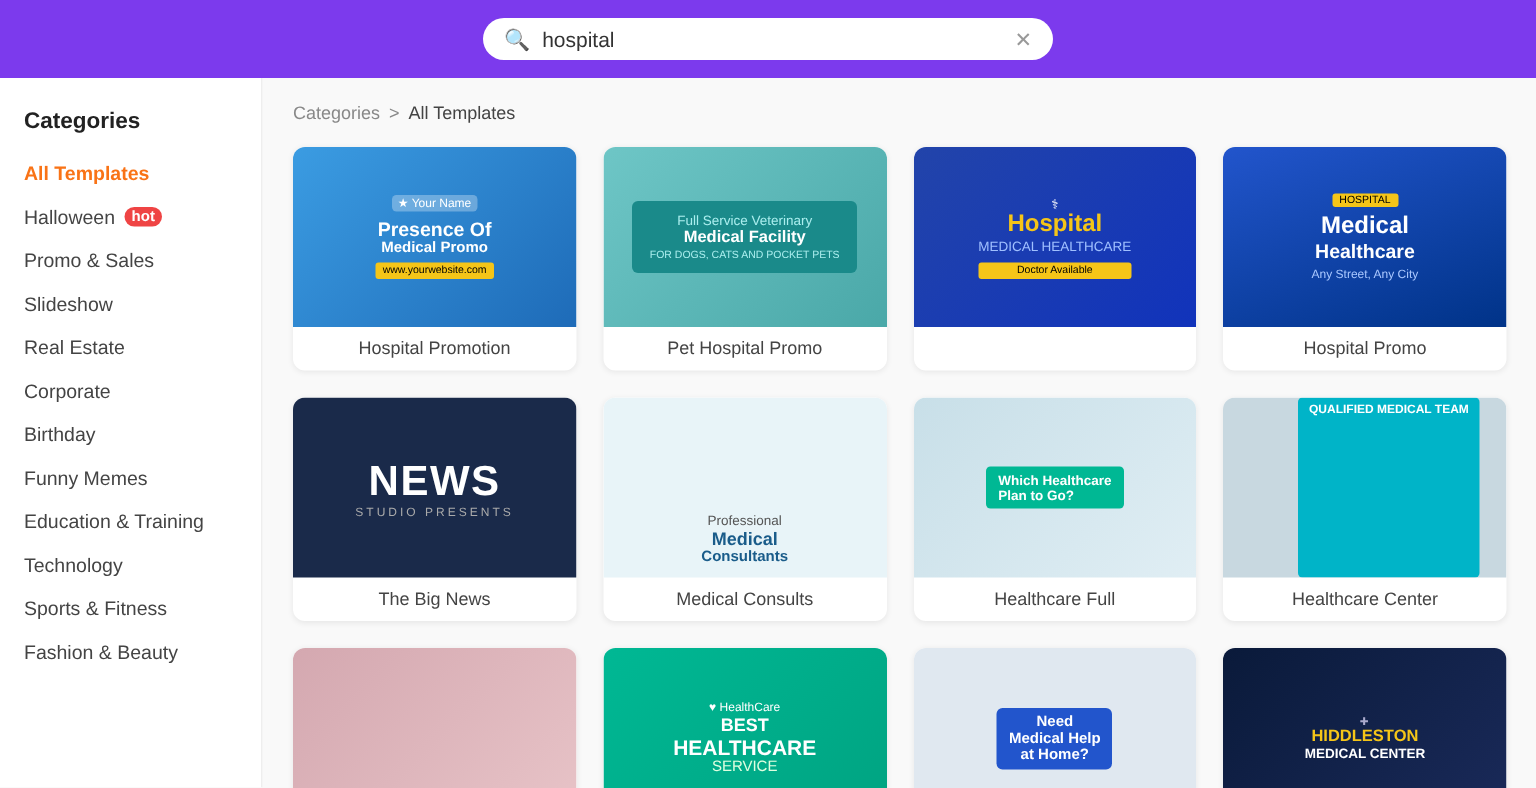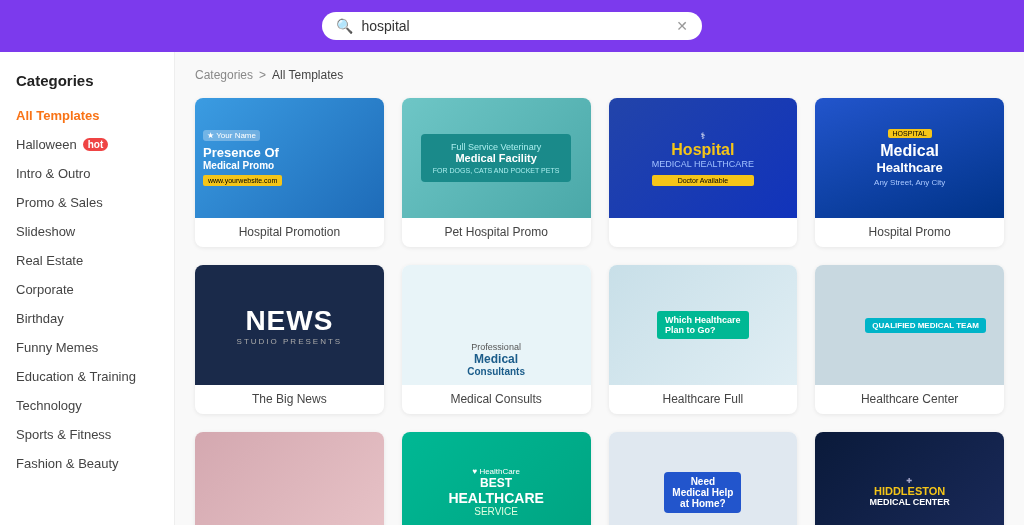--- a/index.html
+++ b/index.html
@@ -59,21 +59,21 @@
 
     
     .grid { display: grid; grid-template-columns: repeat(4, 1fr); gap: 18px; }
     .card { background: #fff; border-radius: 8px; overflow: hidden; box-shadow: 0 1px 4px rgba(0,0,0,0.08); cursor: pointer; }
     .card-thumb {
       width: 100%; height: 120px; background: #ddd; overflow: hidden; position: relative;
     }
     .card-label { font-size: 12px; color: #444; text-align: center; padding: 7px 6px 8px; }
 
     
-    .thumb-1 { background: linear-gradient(135deg, #3b9ce2 0%, #1e6bb8 100%); display:flex; align-items:flex-start; justify-content:center; flex-direction:column; color:#fff; padding:8px; text-align:center; }
+    .thumb-1 { background: linear-gradient(135deg, #3b9ce2 0%, #1e6bb8 100%); display:flex; align-items:center; justify-content:center; flex-direction:column; color:#fff; padding:8px; text-align:center; }
     .thumb-1 .name { font-size:8px; background:rgba(255,255,255,0.3); border-radius:3px; padding:1px 4px; margin-bottom:4px; }
     .thumb-1 .title { font-size:13px; font-weight:700; line-height:1.2; }
     .thumb-1 .subtitle { font-size:10px; font-weight:600; }
     .thumb-1 .btn { background:#f5c518; color:#000; font-size:7px; border-radius:2px; padding:2px 5px; margin-top:4px; }
 
     .thumb-2 { background: linear-gradient(135deg, #6ec6c6, #4aa8a8); display:flex; align-items:center; justify-content:center; }
     .thumb-2-inner { background:#1a8a8a; border-radius:4px; padding:8px 12px; text-align:center; }
     .thumb-2-inner .t1 { color:#aee; font-size:9px; }
     .thumb-2-inner .t2 { color:#fff; font-size:11px; font-weight:700; }
 
@@ -132,23 +132,20 @@
     <div class="sidebar-title">Categories</div>
 
     <div class="sidebar-item active">
       <span>All Templates</span>
     </div>
     <div class="sidebar-item">
       <span>Halloween</span>
       <span class="badge">hot</span>
     </div>
     <div class="sidebar-item">
-      <span>Intro &amp; Outro</span>
-    </div>
-    <div class="sidebar-item">
       <span>Promo &amp; Sales</span>
     </div>
     <div class="sidebar-item">
       <span>Slideshow</span>
     </div>
     <div class="sidebar-item">
       <span>Real Estate</span>
     </div>
     <div class="sidebar-item">
       <span>Corporate</span>
@@ -242,21 +239,21 @@
       </div>
 
       <div class="card">
         <div class="card-thumb" style="background: linear-gradient(135deg, #c8dfe8, #e0eef4); display:flex; align-items:center; justify-content:center;">
           <div style="background:#00b894; color:#fff; font-size:9px; font-weight:700; border-radius:3px; padding:4px 8px; ">Which Healthcare<br>Plan to Go?</div>
         </div>
         <div class="card-label">Healthcare Full</div>
       </div>
 
       <div class="card">
-        <div class="card-thumb" style="background: #c8d8e0; display:flex; align-items:center; justify-content:center;padding-left:32px;">
+        <div class="card-thumb" style="background: #c8d8e0; display:flex; justify-content:center;padding-left:32px;">
           <div style="background:#00b4c8; color:#fff; font-size:8px; font-weight:700; border-radius:3px; padding:3px 7px;">QUALIFIED MEDICAL TEAM</div>
         </div>
         <div class="card-label">Healthcare Center</div>
       </div>
 
       <div class="card">
         <div class="card-thumb" style="background: linear-gradient(135deg, #d4a8b0, #e8c4c8); display:flex; align-items:flex-end; justify-content:flex-start; padding:8px;">
           
         </div>
 

